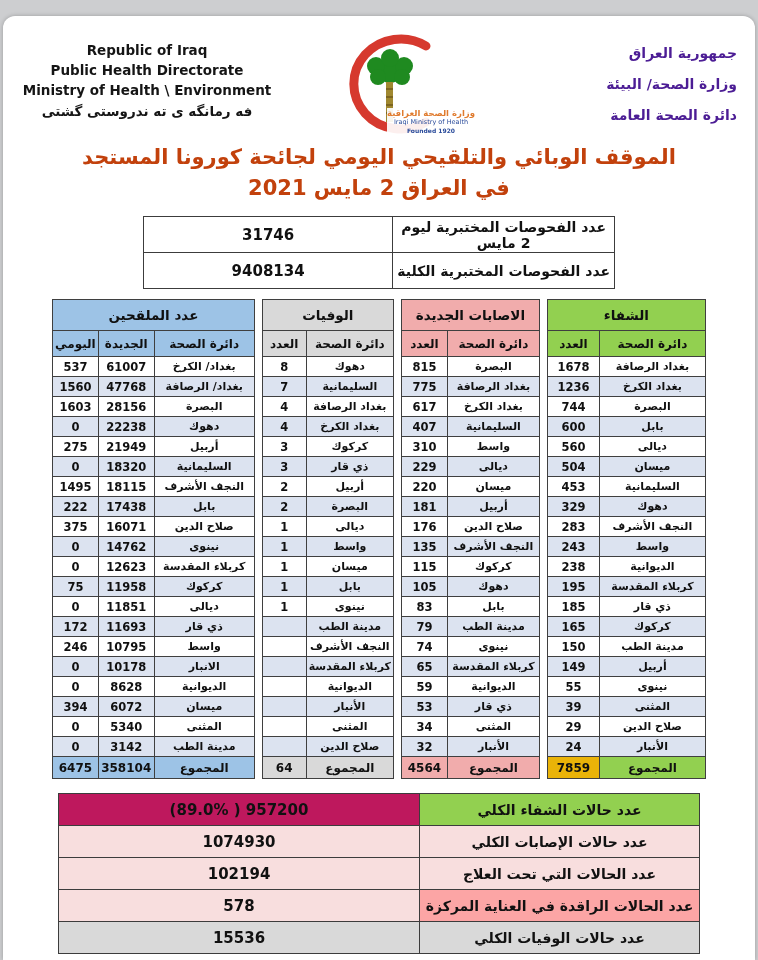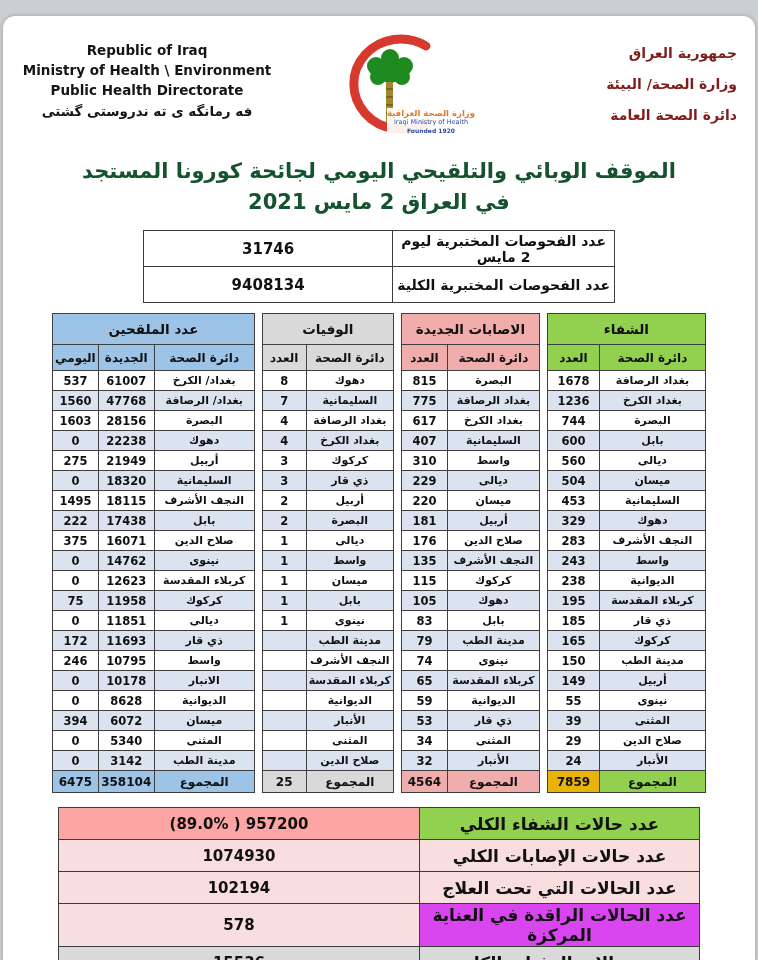--- a/index.html
+++ b/index.html
@@ -5,31 +5,31 @@
   html,body{margin:0;padding:0;background:#cdced0;font-family:"DejaVu Sans",sans-serif;}
   .stage{position:relative;width:758px;height:960px;margin:0 auto;overflow:hidden;background:#cdced0;}
   .page{position:absolute;top:16px;left:3px;right:3px;bottom:0;background:#ffffff;border-radius:12px 12px 0 0;box-shadow:0 0 4px rgba(0,0,0,.25);}
 
   
   .doc-header{display:flex;justify-content:space-between;align-items:flex-start;padding:14px 18px 0 18px;height:112px;gap:44px;}
   .hdr-left{width:252px;text-align:center;padding-top:10px;}
   .hdr-left .en{font-size:13.5px;font-weight:bold;color:#151515;line-height:20px;}
   .hdr-left .ku{font-size:13.5px;font-weight:bold;color:#151515;line-height:22px;direction:rtl;}
   .hdr-right{width:200px;text-align:right;direction:rtl;padding-top:8px;padding-left:4px;}
-  .hdr-right .ar{font-size:14px;font-weight:bold;color:#7f1d1d;line-height:31px;}
+  .hdr-right .ar{font-size:14px;font-weight:bold;color:#4c1d95;line-height:31px;}
 
   
   .hdr-logo{position:relative;width:160px;height:112px;flex:0 0 auto;}
   .logo-textbox{position:absolute;right:8px;bottom:8px;width:88px;background:rgba(255,255,255,.92);text-align:center;line-height:1.25;}
   .logo-ar{font-size:8.5px;font-weight:bold;color:#e07b2e;direction:rtl;}
   .logo-en{font-size:6.5px;font-weight:normal;color:#2b4c9b;}
   .logo-founded{font-size:6px;font-weight:bold;color:#2b4c9b;}
 
   
-  .doc-title{margin-top:14px;text-align:center;direction:rtl;color:#14532d;}
+  .doc-title{margin-top:0;text-align:center;direction:rtl;color:#c2410c;}
   .doc-title .t1{font-size:21px;font-weight:bold;line-height:30px;}
   .doc-title .t2{font-size:21px;font-weight:bold;line-height:32px;}
 
   
   table{border-collapse:collapse;}
   .tests{width:472px;margin:12px auto 0;}
   .tests td{border:1.5px solid #3c3c3c;height:33px;text-align:center;font-weight:bold;color:#111;}
   .tests .lbl{width:222px;font-size:14px;direction:rtl;}
   .tests .val{width:250px;font-size:15px;direction:ltr;}
 
@@ -40,34 +40,34 @@
   .prov .t-title{height:30px;font-size:13.5px;}
   .prov .t-col{height:25px;font-size:12px;}
   .prov td{height:19px;font-size:11px;}
   .prov td.num{direction:ltr;font-size:11.5px;}
   .prov tr.alt td{background:#dce3f0;}
   .prov td.total{height:21px;font-size:12px;}
 
   
   .summary{width:642px;margin:14px auto 0;direction:rtl;}
   .summary td{border:1.5px solid #3c3c3c;height:29px;text-align:center;font-weight:bold;color:#111;}
-  .summary .s-lbl{width:280px;font-size:17px;margin-left:39px;}
+  .summary .s-lbl{width:280px;font-size:14px;margin-left:39px;}
   .summary .s-val{width:362px;font-size:15px;direction:ltr;unicode-bidi:isolate;}
 </style>
 </head>
 <body>
 
 <div class="stage">
   <div class="page">
 
     <div class="doc-header">
       <div class="hdr-left">
         <div class="en">Republic of Iraq</div>
+        <div class="en">Public Health Directorate</div>
         <div class="en">Ministry of Health \ Environment</div>
-        <div class="en">Public Health Directorate</div>
         <div class="ku">فه رمانگه ی ته ندروستی گشتی</div>
       </div>
 
       <div class="hdr-logo">
         <svg width="160" height="112" viewBox="0 0 160 112">
           <path d="M 103 16 A 47 45 0 1 0 103 92" fill="none" stroke="#D6392E" stroke-width="9" stroke-linecap="round"></path>
           <g>
             <circle cx="67" cy="40" r="13" fill="#1F8A20"></circle>
             <circle cx="53" cy="36" r="9" fill="#1F8A20"></circle>
             <circle cx="81" cy="36" r="9" fill="#1F8A20"></circle>
@@ -417,21 +417,21 @@
                 <td class="num"></td>
               </tr>
               <tr class="alt">
                 <td class="name">صلاح الدين</td>
                 <td class="num"></td>
               </tr>
             </tbody>
             <tfoot>
               <tr>
                 <td class="name total" style="background: rgb(217, 217, 217);">المجموع</td>
-                <td class="num total" style="background: rgb(217, 217, 217);">25</td>
+                <td class="num total" style="background: rgb(217, 217, 217);">64</td>
               </tr>
             </tfoot>
           </table>
         </div>
       <div>
           <table class="prov" dir="rtl">
             <colgroup>
               <col style="width: 100px;">
               <col style="width: 56px;">
               <col style="width: 44px;">
@@ -557,32 +557,32 @@
             </tfoot>
           </table>
         </div>
     </div>
 
     <div id="summary-host">
         <table class="summary" dir="rtl">
           <tbody>
             <tr>
               <td class="s-lbl" style="background: rgb(146, 208, 80);">عدد حالات الشفاء الكلي</td>
-              <td class="s-val" style="background: #fca5a5;">(89.0% ) 957200</td>
+              <td class="s-val" style="background: #be185d;">(89.0% ) 957200</td>
             </tr>
             <tr>
               <td class="s-lbl" style="background: rgb(248, 222, 222);">عدد حالات الإصابات الكلي</td>
               <td class="s-val" style="background: rgb(248, 222, 222);">1074930</td>
             </tr>
             <tr>
               <td class="s-lbl" style="background: rgb(248, 222, 222);">عدد الحالات التي تحت العلاج</td>
               <td class="s-val" style="background: rgb(248, 222, 222);">102194</td>
             </tr>
             <tr>
-              <td class="s-lbl" style="background: #d946ef;">عدد الحالات الراقدة في العناية المركزة</td>
+              <td class="s-lbl" style="background: #fca5a5;">عدد الحالات الراقدة في العناية المركزة</td>
               <td class="s-val" style="background: rgb(248, 222, 222);">578</td>
             </tr>
             <tr>
               <td class="s-lbl" style="background: rgb(217, 217, 217);">عدد حالات الوفيات الكلي</td>
               <td class="s-val" style="background: rgb(217, 217, 217);">15536</td>
             </tr>
           </tbody>
         </table>
       </div>
 

